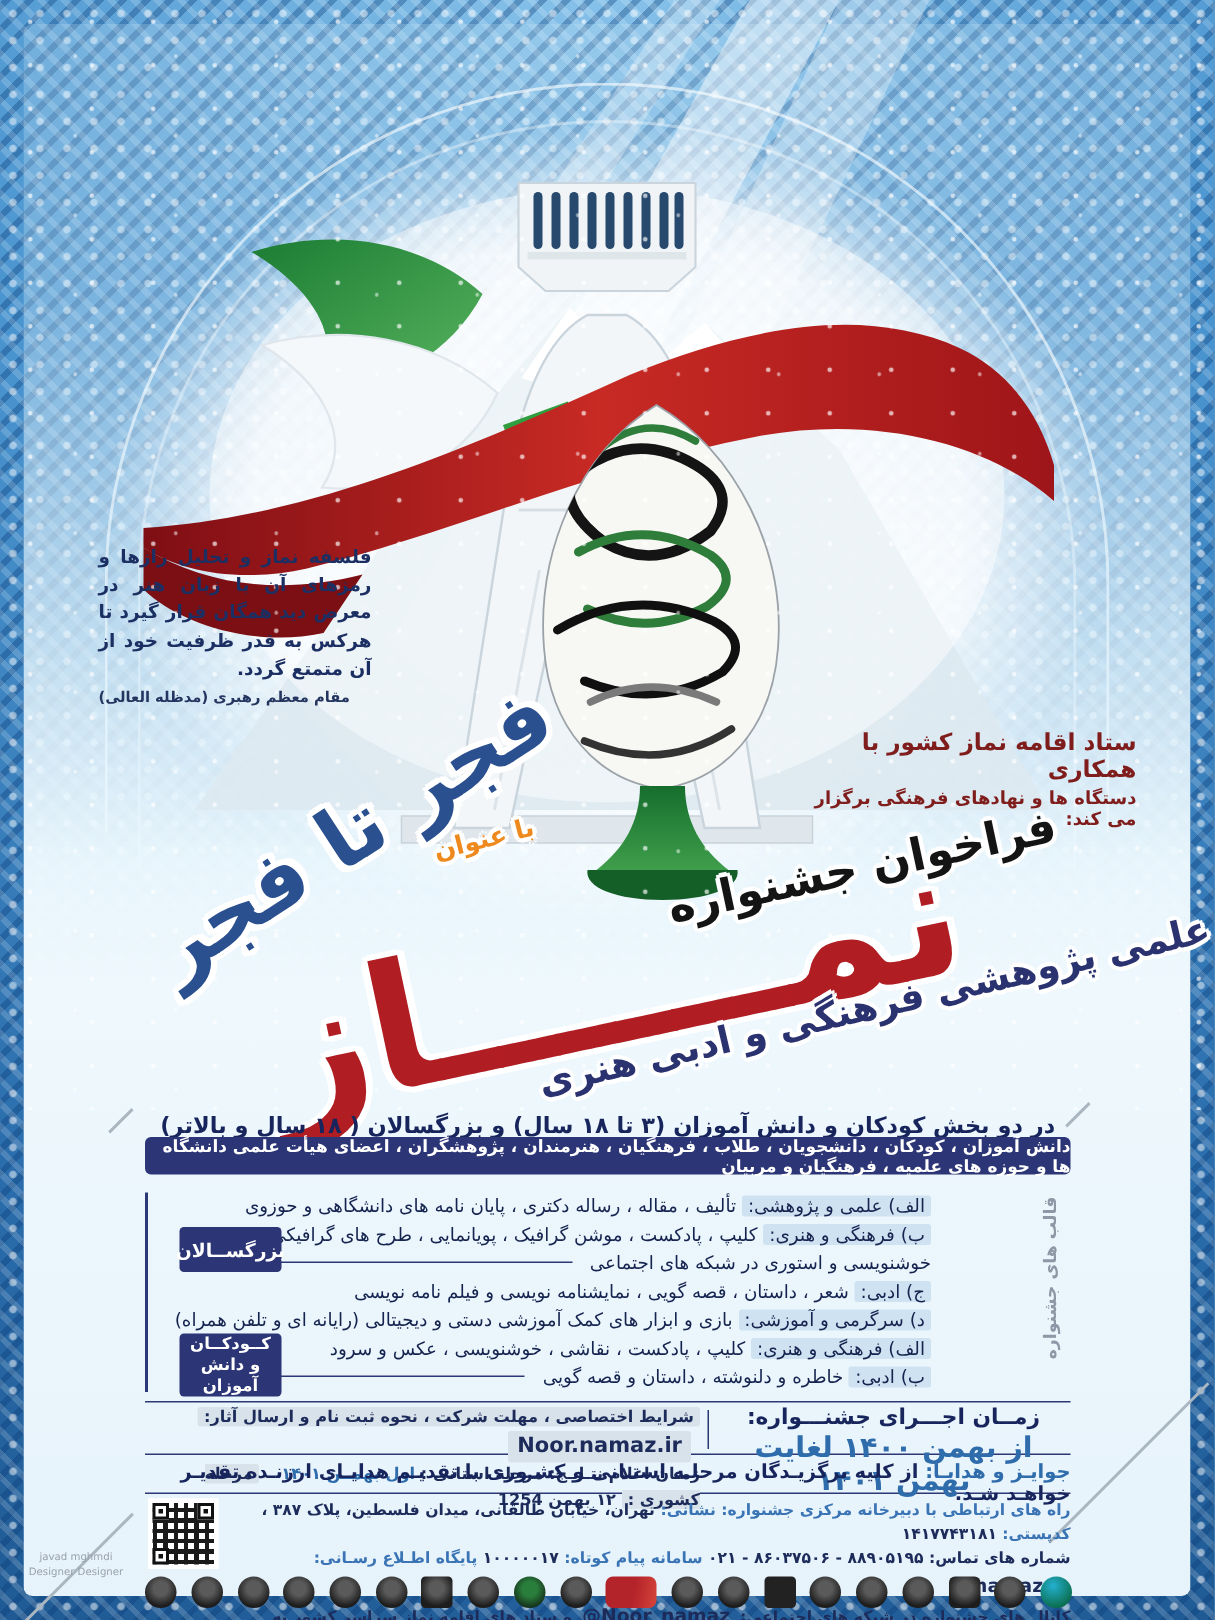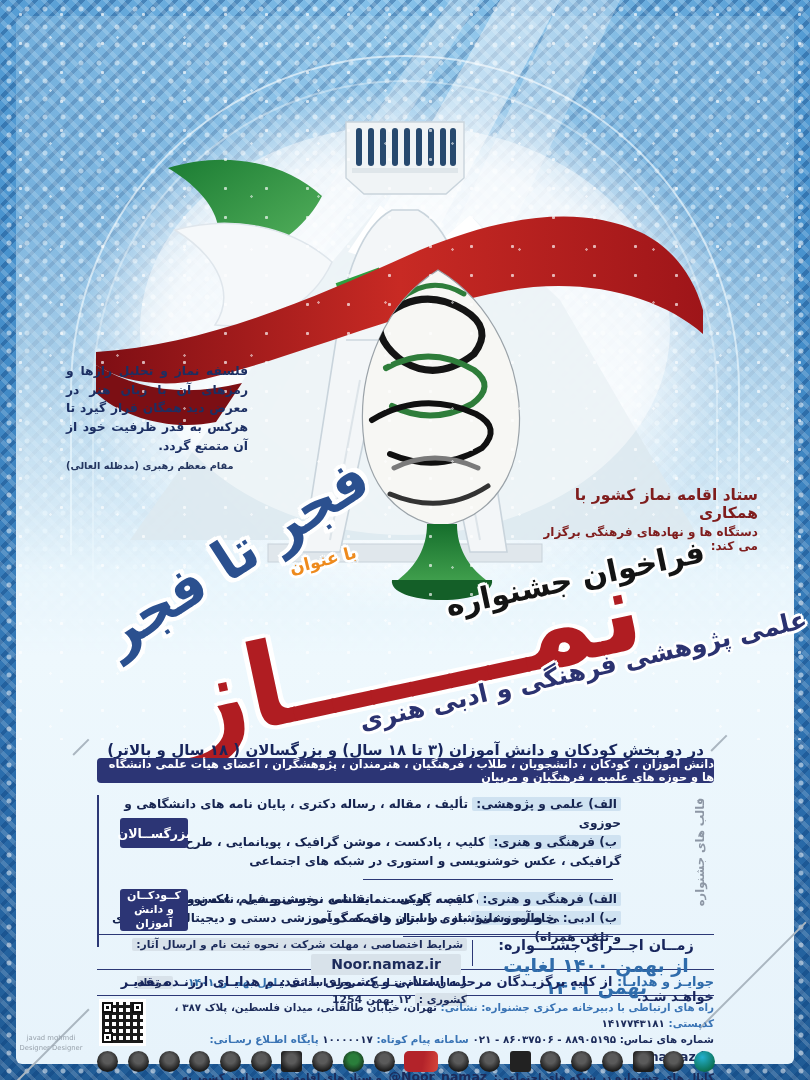--- a/index.html
+++ b/index.html
@@ -47,21 +47,21 @@
   .t-namaz{left:130px;top:560px;width:560px;height:190px;font-size:116px;color:#b01d22;transform:rotate(-12deg);z-index:6;}
   .t-fields{left:418px;top:638px;width:330px;height:64px;font-size:25px;color:#2b3270;transform:rotate(-13deg);z-index:7;}
   .t-unvan{left:268px;top:545px;width:110px;height:30px;font-size:17px;color:#ee8a1d;transform:rotate(-14deg);z-index:7;}
   
   .heading{position:absolute;left:97px;right:96px;top:741px;text-align:center;
     font-size:15px;font-weight:bold;color:#17255c;z-index:8;}
   .banner{position:absolute;left:97px;right:96px;top:758px;height:25px;border-radius:4px;
     background:#2c3575;color:#fff;font-size:11.3px;font-weight:bold;
     display:flex;align-items:center;justify-content:center;z-index:8;}
   .rows{position:absolute;left:97px;width:524px;color:#15234f;font-size:12.2px;
-    font-weight:bold;line-height:19px;text-align:right;z-index:8;}
+    font-weight:normal;line-height:19px;text-align:right;z-index:8;}
   .rows .grp{border-left:2px solid #2c3876;padding-left:6px;}
   .hl{background:#cfe2f1;padding:0 4px;border-radius:2px;}
   .rule-fill{display:inline-block;vertical-align:middle;border-top:1.7px solid #2c3876;margin:0 8px 3px 8px;}
   .w250{width:250px;} .w210{width:210px;}
   .cat-box{position:absolute;left:0;width:68px;background:#2c3575;color:#fff;border-radius:3px;
     display:flex;align-items:center;justify-content:center;text-align:center;
     font-weight:bold;z-index:8;}
   .cat-1{right:622px;top:818px;height:30px;font-size:12.5px;}
   .cat-2{right:622px;top:889px;height:42px;font-size:11px;line-height:1.3;padding:2px;}
   .side-label{position:absolute;left:640px;top:845px;width:120px;text-align:center;
@@ -69,21 +69,21 @@
     font-weight:bold;white-space:nowrap;z-index:8;}
   .hr{position:absolute;left:97px;right:96px;border-top:1.8px solid #2c3876;z-index:8;}
   .hr1{top:934px;} .hr2{top:969px;} .hr3{top:995px;border-top-width:1.2px;}
   .vdiv{position:absolute;left:472px;top:940px;height:26px;border-left:1.6px solid #2c3876;z-index:8;}
   .sched-right{position:absolute;left:480px;width:232px;top:937px;text-align:center;z-index:8;}
   .sched-right .st{font-size:14.5px;font-weight:bold;color:#17255c;}
   .sched-right .sr{font-size:19px;font-weight:bold;color:#2f6cab;margin-top:1px;}
   .sched-left{position:absolute;right:343px;left:97px;top:937px;z-index:8;font-size:10.8px;
     font-weight:bold;color:#1c2b5a;text-align:right;line-height:1.55;}
   .sched-left .site{font-family:"DejaVu Sans",sans-serif;direction:ltr;display:inline-block;
-    font-size:14px;background:#d8e2ea;padding:0 20px;border-radius:2px;margin-right:6px;}
+    font-size:14px;background:#d8e2ea;padding:0 6px;border-radius:2px;margin-right:6px;}
   .sched-left .bgl{background:#d8e2ea;padding:0 4px;border-radius:2px;}
   .blue-val{color:#2f6cab;}
   .awards{position:absolute;left:97px;right:96px;top:974px;font-size:13px;font-weight:bold;
     color:#17255c;text-align:right;z-index:8;}
   .awards .lab{color:#2f6cab;}
   .contact{position:absolute;right:96px;left:160px;top:999px;z-index:8;font-size:10.4px;
     font-weight:bold;color:#1c2b5a;text-align:right;line-height:1.55;}
   .contact .lab{color:#3a74b5;}
   .contact .lat{direction:ltr;display:inline-block;font-size:12.5px;padding:0 3px;}
   .qr{position:absolute;left:99px;top:999px;width:47px;height:47px;background:#fff;

